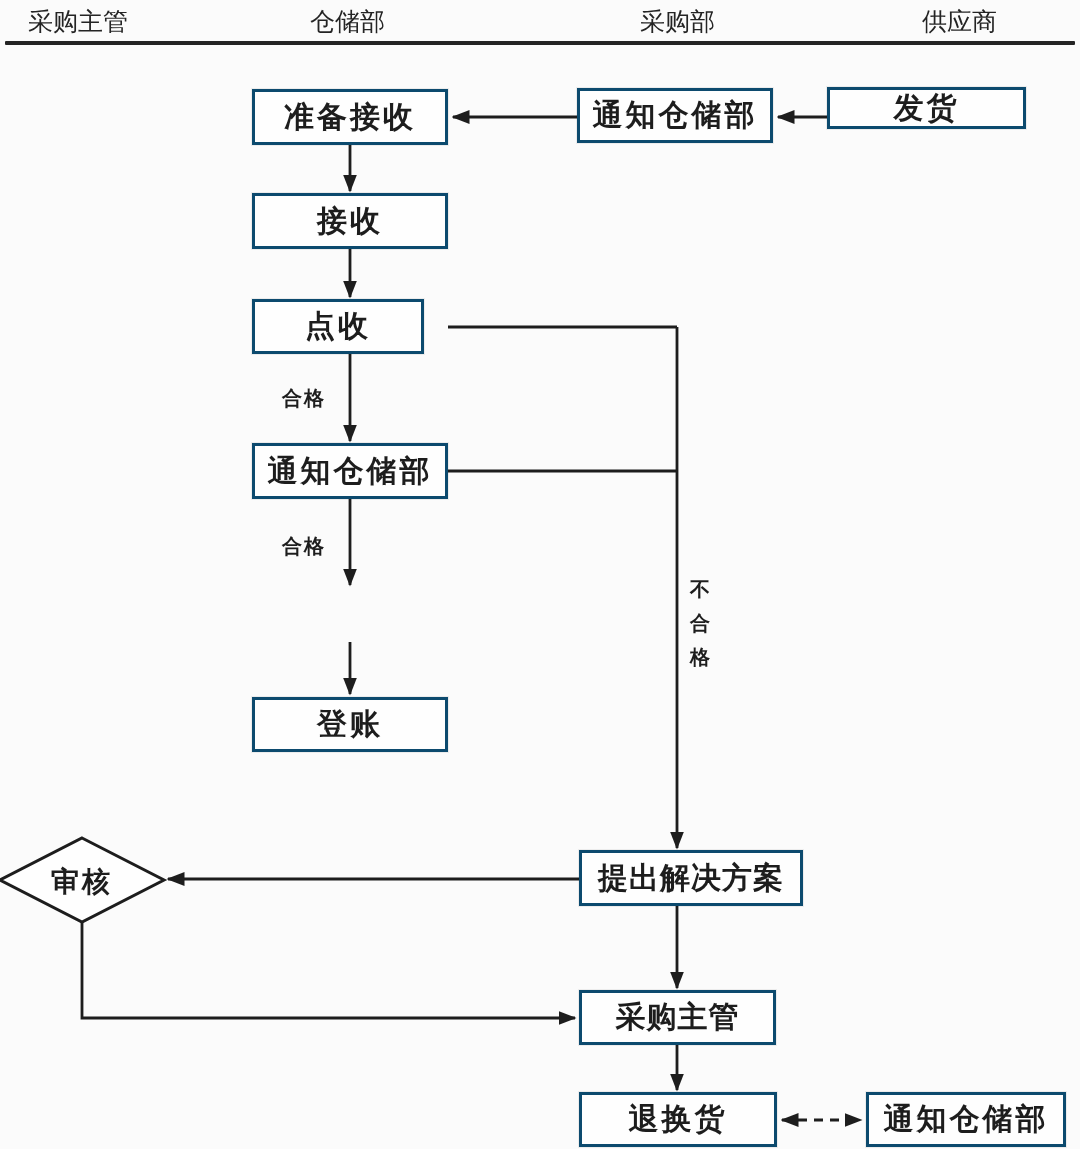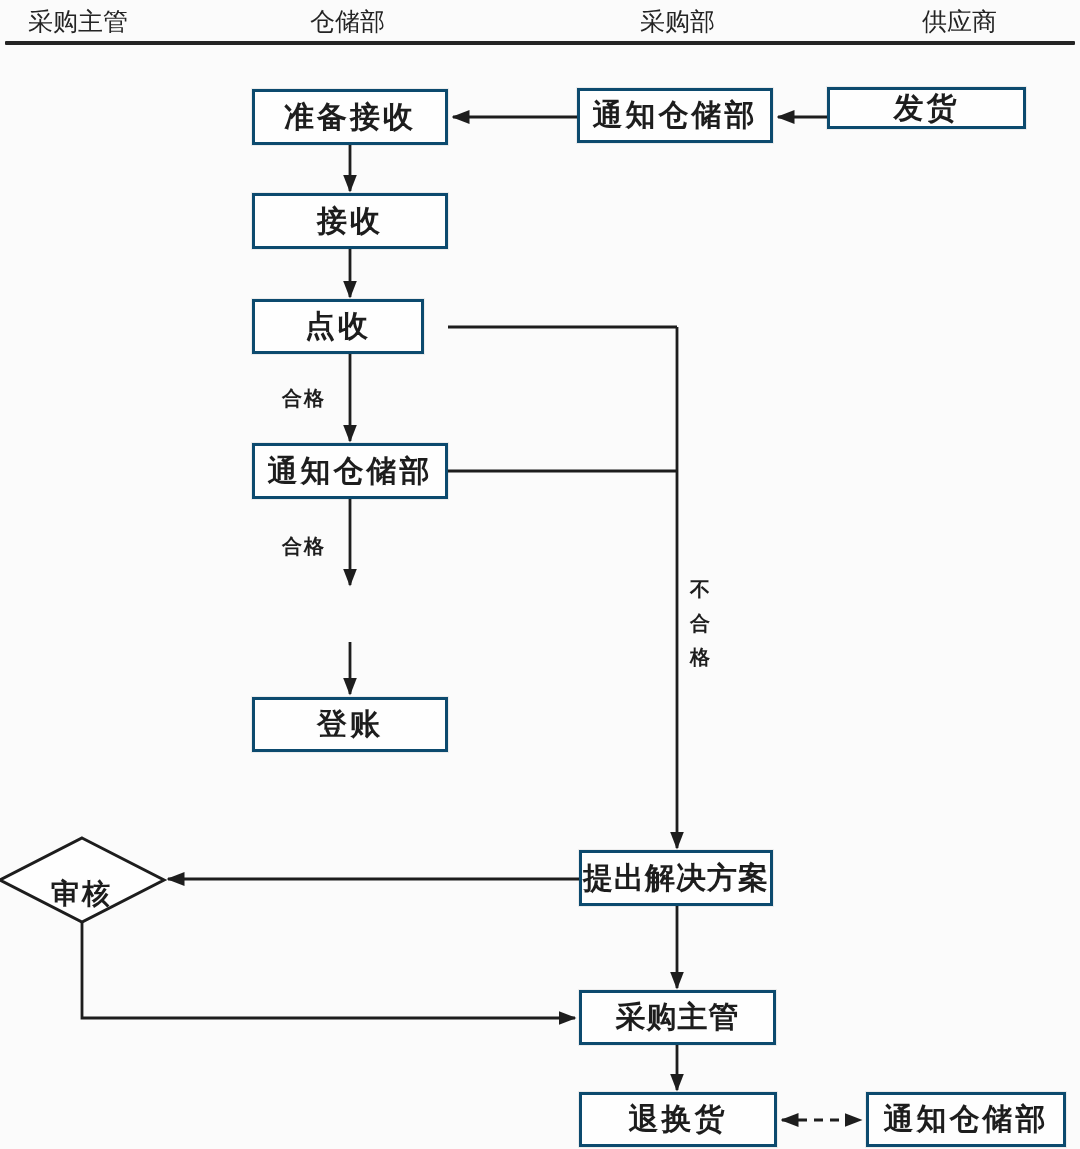--- a/index.html
+++ b/index.html
@@ -74,21 +74,20 @@
   }
   .diamond-label {
     position: absolute;
     left: 18px;
     top: 863px;
     width: 128px;
     text-align: center;
     font-size: 28px;
     font-weight: bold;
     letter-spacing: 3px;
-    margin-top: 12px;
   }
 </style>
 </head>
 <body>
 
 <div class="stage">
 
   <div class="lane-label" style="left:28px">采购主管</div>
   <div class="lane-label" style="left:310px">仓储部</div>
   <div class="lane-label" style="left:640px">采购部</div>
@@ -135,21 +134,21 @@
     <polygon points="82,838 164,880 82,922 0,880" fill="#fefefe" stroke="#1d1d1d" stroke-width="3"></polygon>
   </svg>
 
   <div class="node" style="left:252px; top:89px;  width:196px; height:56px">准备接收</div>
   <div class="node" style="left:577px; top:88px;  width:196px; height:55px">通知仓储部</div>
   <div class="node" style="left:827px; top:87px;  width:199px; height:42px">发货</div>
   <div class="node" style="left:252px; top:193px; width:196px; height:56px">接收</div>
   <div class="node" style="left:252px; top:299px; width:172px; height:55px">点收</div>
   <div class="node" style="left:252px; top:443px; width:196px; height:56px">通知仓储部</div>
   <div class="node" style="left:252px; top:697px; width:196px; height:55px">登账</div>
-  <div class="node" style="left:579px; top:850px; width:194px; height:56px; letter-spacing:1px">提出解决方案</div>
+  <div class="node" style="left:579px; top:850px; width:224px; height:56px; letter-spacing:1px">提出解决方案</div>
   <div class="node" style="left:579px; top:990px; width:197px; height:55px; letter-spacing:1px">采购主管</div>
   <div class="node" style="left:579px; top:1092px; width:198px; height:55px">退换货</div>
   <div class="node" style="left:866px; top:1092px; width:200px; height:55px">通知仓储部</div>
 
   <div class="diamond-label">审核</div>
 
   <div class="edge-label" style="left:282px; top:385px">合格</div>
   <div class="edge-label" style="left:282px; top:533px">合格</div>
   <div class="edge-label vertical" style="left:684px; top:572px">不合格</div>
 

